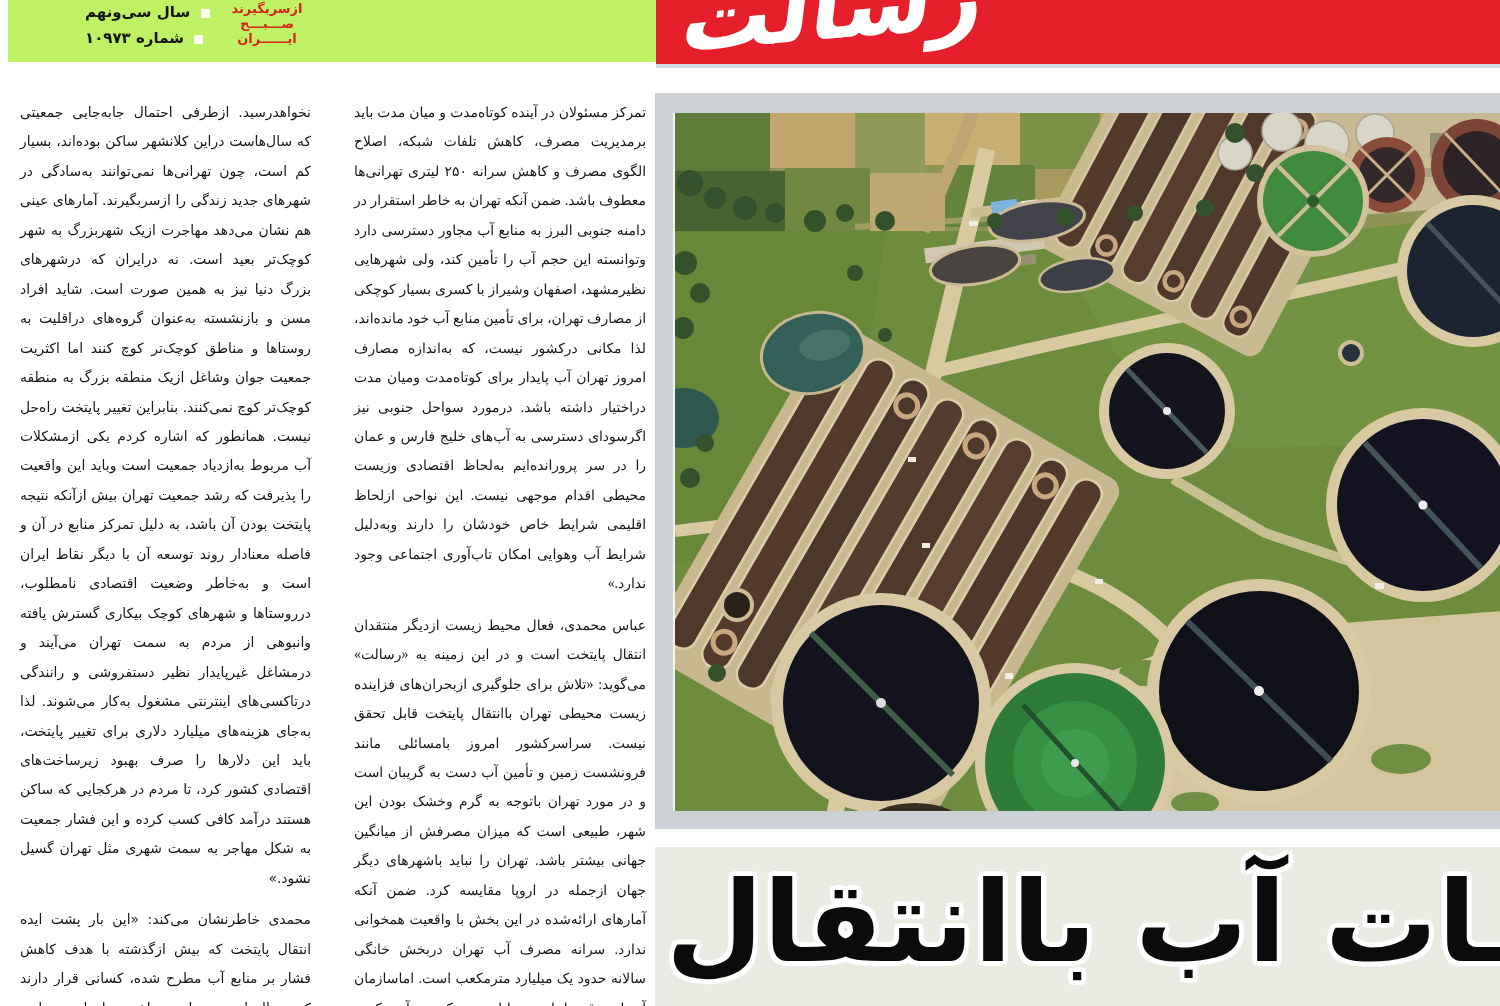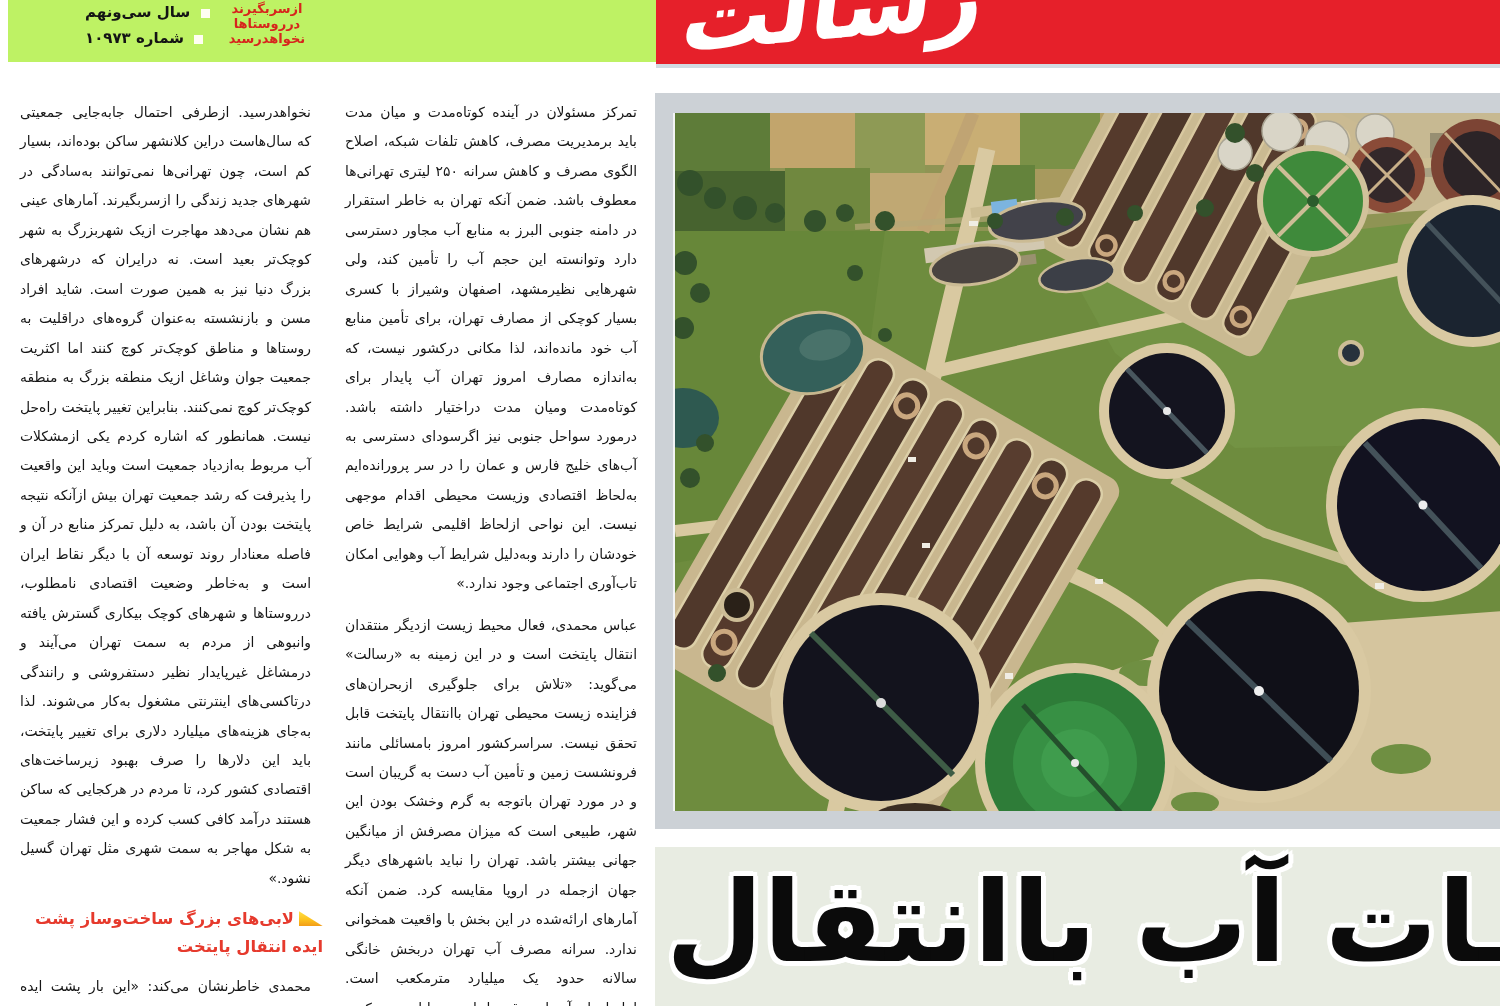--- a/index.html
+++ b/index.html
@@ -19,21 +19,21 @@
         font-size:13px;line-height:15px;text-align:center;direction:rtl;white-space:nowrap;}
 
   .banner{position:absolute;left:656px;top:0;width:844px;height:64px;background:#e6202a;overflow:hidden;}
   .nameplate{position:absolute;left:26px;top:-38px;font-size:90px;line-height:1;font-weight:bold;
         color:#ffffff;transform:rotate(-5deg) skewX(-12deg);white-space:nowrap;}
   .banner-rule{position:absolute;left:656px;top:64px;width:844px;height:4px;background:#d2dbe2;}
 
   
   .col{position:absolute;top:86px;height:920px;overflow:hidden;direction:rtl;}
   .col-1{left:8px;width:315px;}
-  .col-2{left:333px;width:316px;}
+  .col-2{left:342px;width:316px;font-family:Liberation Serif, serif;}
   .col p{margin:12px;text-align:justify;font-size:13.9px;line-height:29.45px;color:#161616;}
   .subhead{display:block;margin:2px 0 2px;color:#e63a2d;font-weight:bold;font-size:16.3px;
         line-height:27.5px;text-align:right;}
   .tri-marker{display:inline-block;width:24px;height:15px;margin-left:5px;vertical-align:-2px;
         background:linear-gradient(180deg,#ffe14a 0%,#fdc41f 55%,#f29d18 100%);
         clip-path:polygon(0 0,0 100%,100% 100%);}
 
   
   .photo-frame{position:absolute;left:655px;top:93px;width:845px;height:736px;background:#ccd1d6;}
   .photo{position:absolute;left:18px;top:20px;width:827px;height:698px;background:#6e8c3e;
@@ -53,33 +53,32 @@
 
 <div class="page">
 
   <div class="masthead-bar">
     <span class="year-label">سال سی‌ونهم</span>
     <span class="mh-square s1"></span>
     <span class="issue-label">شماره ۱۰۹۷۳</span>
     <span class="mh-square s2"></span>
     <div class="logo-script">
       <div>ازسربگیرند</div>
-      <div>درروستاها</div>
-      <div>نخواهدرسید</div>
+      <div>صـــبـــح</div>
+      <div>ایــــــران</div>
     </div>
   </div>
 
   <div class="banner">
     <span class="nameplate">رسالت</span>
   </div>
   <div class="banner-rule"></div>
 
   <div class="col col-1">
     <p>نخواهدرسید. ازطرفی احتمال جابه‌جایی جمعیتی که سال‌هاست دراین کلانشهر ساکن بوده‌اند، بسیار کم است، چون تهرانی‌ها نمی‌توانند به‌سادگی در شهرهای جدید زندگی را ازسربگیرند. آمارهای عینی هم نشان می‌دهد مهاجرت ازیک شهربزرگ به شهر کوچک‌تر بعید است. نه درایران که درشهرهای بزرگ دنیا نیز به همین صورت است. شاید افراد مسن و بازنشسته به‌عنوان گروه‌های دراقلیت به روستاها و مناطق کوچک‌تر کوچ کنند اما اکثریت جمعیت جوان وشاغل ازیک منطقه بزرگ به منطقه کوچک‌تر کوچ نمی‌کنند. بنابراین تغییر پایتخت راه‌حل نیست. همانطور که اشاره کردم یکی ازمشکلات آب مربوط به‌ازدیاد جمعیت است وباید این واقعیت را پذیرفت که رشد جمعیت تهران بیش ازآنکه نتیجه پایتخت بودن آن باشد، به دلیل تمرکز منابع در آن و فاصله معنادار روند توسعه آن با دیگر نقاط ایران است و به‌خاطر وضعیت اقتصادی نامطلوب، درروستاها و شهرهای کوچک بیکاری گسترش یافته وانبوهی از مردم به سمت تهران می‌آیند و درمشاغل غیرپایدار نظیر دستفروشی و رانندگی درتاکسی‌های اینترنتی مشغول به‌کار می‌شوند. لذا به‌جای هزینه‌های میلیارد دلاری برای تغییر پایتخت، باید این دلارها را صرف بهبود زیرساخت‌های اقتصادی کشور کرد، تا مردم در هرکجایی که ساکن هستند درآمد کافی کسب کرده و این فشار جمعیت به شکل مهاجر به سمت شهری مثل تهران گسیل نشود.»</p>
-    <span class="subhead"><span class="tri-marker"></span><span>لابی‌های بزرگ ساخت‌وساز پشت ایده انتقال پایتخت</span></span>
     <p>محمدی خاطرنشان می‌کند: «این بار پشت ایده انتقال پایتخت که بیش ازگذشته با هدف کاهش فشار بر منابع آب مطرح شده، کسانی قرار دارند که سال‌هاست برای ساخت‌وسازهای عظیم، بودجه‌های چند میلیارد دلاری دریافت کردند و حالاکه ساخت‌وساز درتهران به حدنهایی خودش</p>
   </div>
 
   <div class="col col-2">
     <p>تمرکز مسئولان در آینده کوتاه‌مدت و میان مدت باید برمدیریت مصرف، کاهش تلفات شبکه، اصلاح الگوی مصرف و کاهش سرانه ۲۵۰ لیتری تهرانی‌ها معطوف باشد. ضمن آنکه تهران به خاطر استقرار در دامنه جنوبی البرز به منابع آب مجاور دسترسی دارد وتوانسته این حجم آب را تأمین کند، ولی شهرهایی نظیرمشهد، اصفهان وشیراز با کسری بسیار کوچکی از مصارف تهران، برای تأمین منابع آب خود مانده‌اند، لذا مکانی درکشور نیست، که به‌اندازه مصارف امروز تهران آب پایدار برای کوتاه‌مدت ومیان مدت دراختیار داشته باشد. درمورد سواحل جنوبی نیز اگرسودای دسترسی به آب‌های خلیج فارس و عمان را در سر پرورانده‌ایم به‌لحاظ اقتصادی وزیست محیطی اقدام موجهی نیست. این نواحی ازلحاظ اقلیمی شرایط خاص خودشان را دارند وبه‌دلیل شرایط آب وهوایی امکان تاب‌آوری اجتماعی وجود ندارد.»</p>
     <p>عباس محمدی، فعال محیط زیست ازدیگر منتقدان انتقال پایتخت است و در این زمینه به «رسالت» می‌گوید: «تلاش برای جلوگیری ازبحران‌های فزاینده زیست محیطی تهران باانتقال پایتخت قابل تحقق نیست. سراسرکشور امروز بامسائلی مانند فرونشست زمین و تأمین آب دست به گریبان است و در مورد تهران باتوجه به گرم وخشک بودن این شهر، طبیعی است که میزان مصرفش از میانگین جهانی بیشتر باشد. تهران را نباید باشهرهای دیگر جهان ازجمله در اروپا مقایسه کرد. ضمن آنکه آمارهای ارائه‌شده در این بخش با واقعیت همخوانی ندارد. سرانه مصرف آب تهران دربخش خانگی سالانه حدود یک میلیارد مترمکعب است. اماسازمان آب این رقم را تا سه میلیارد مترمکعب برآورد کرده ومشخص نیست این آمار چگونه به‌دست آمده. ما به استان تهران کاری نداریم ونگاهمان صرفا معطوف به شهرتهران است و برای بخش کشاورزی، آب چاه‌های عمیق</p>
   </div>
 
   <div class="photo-frame">
     <div class="photo">

